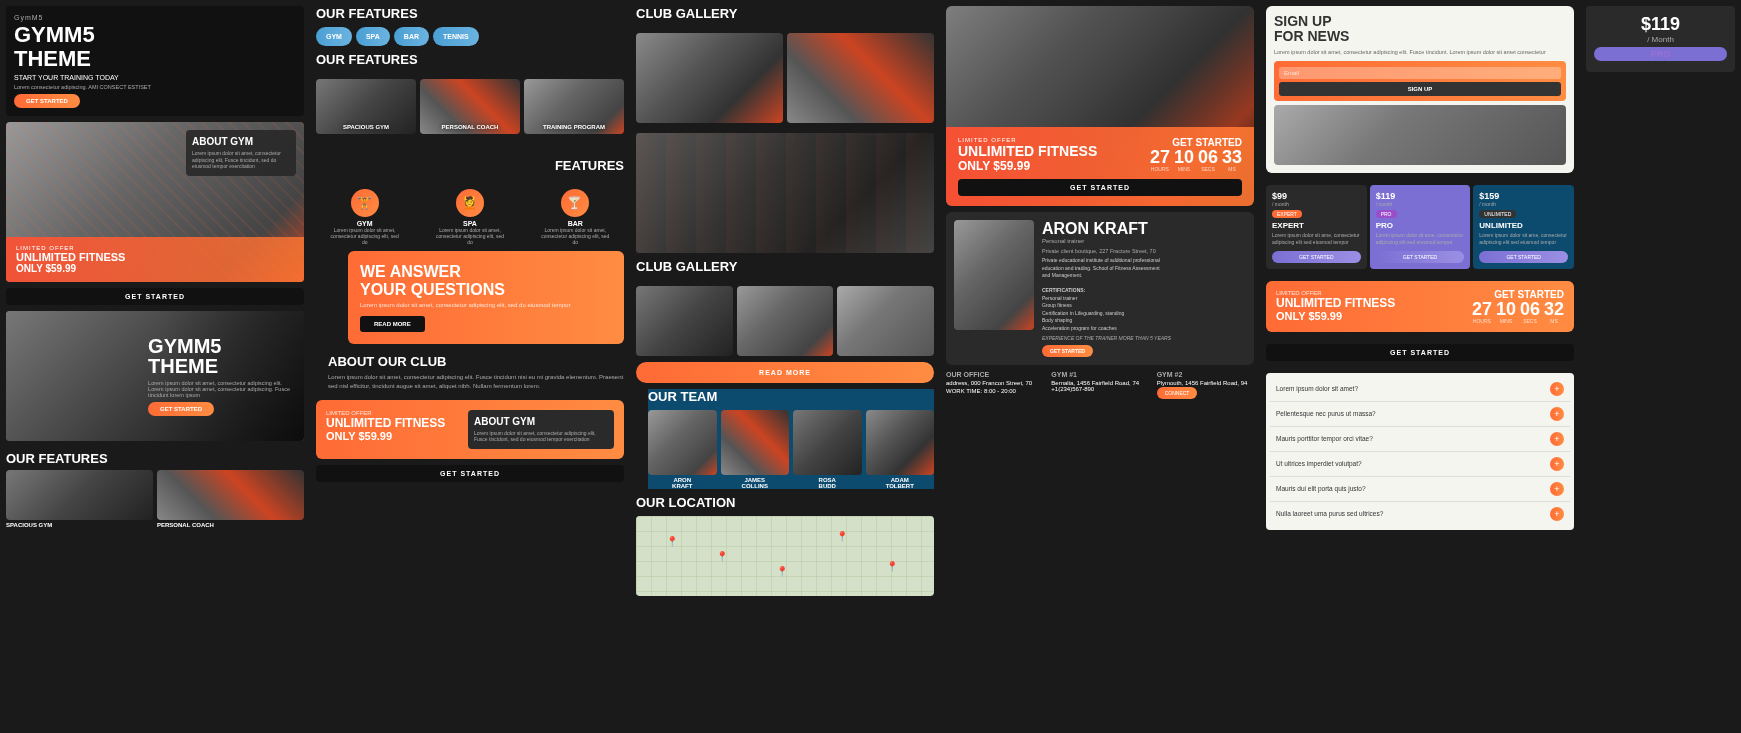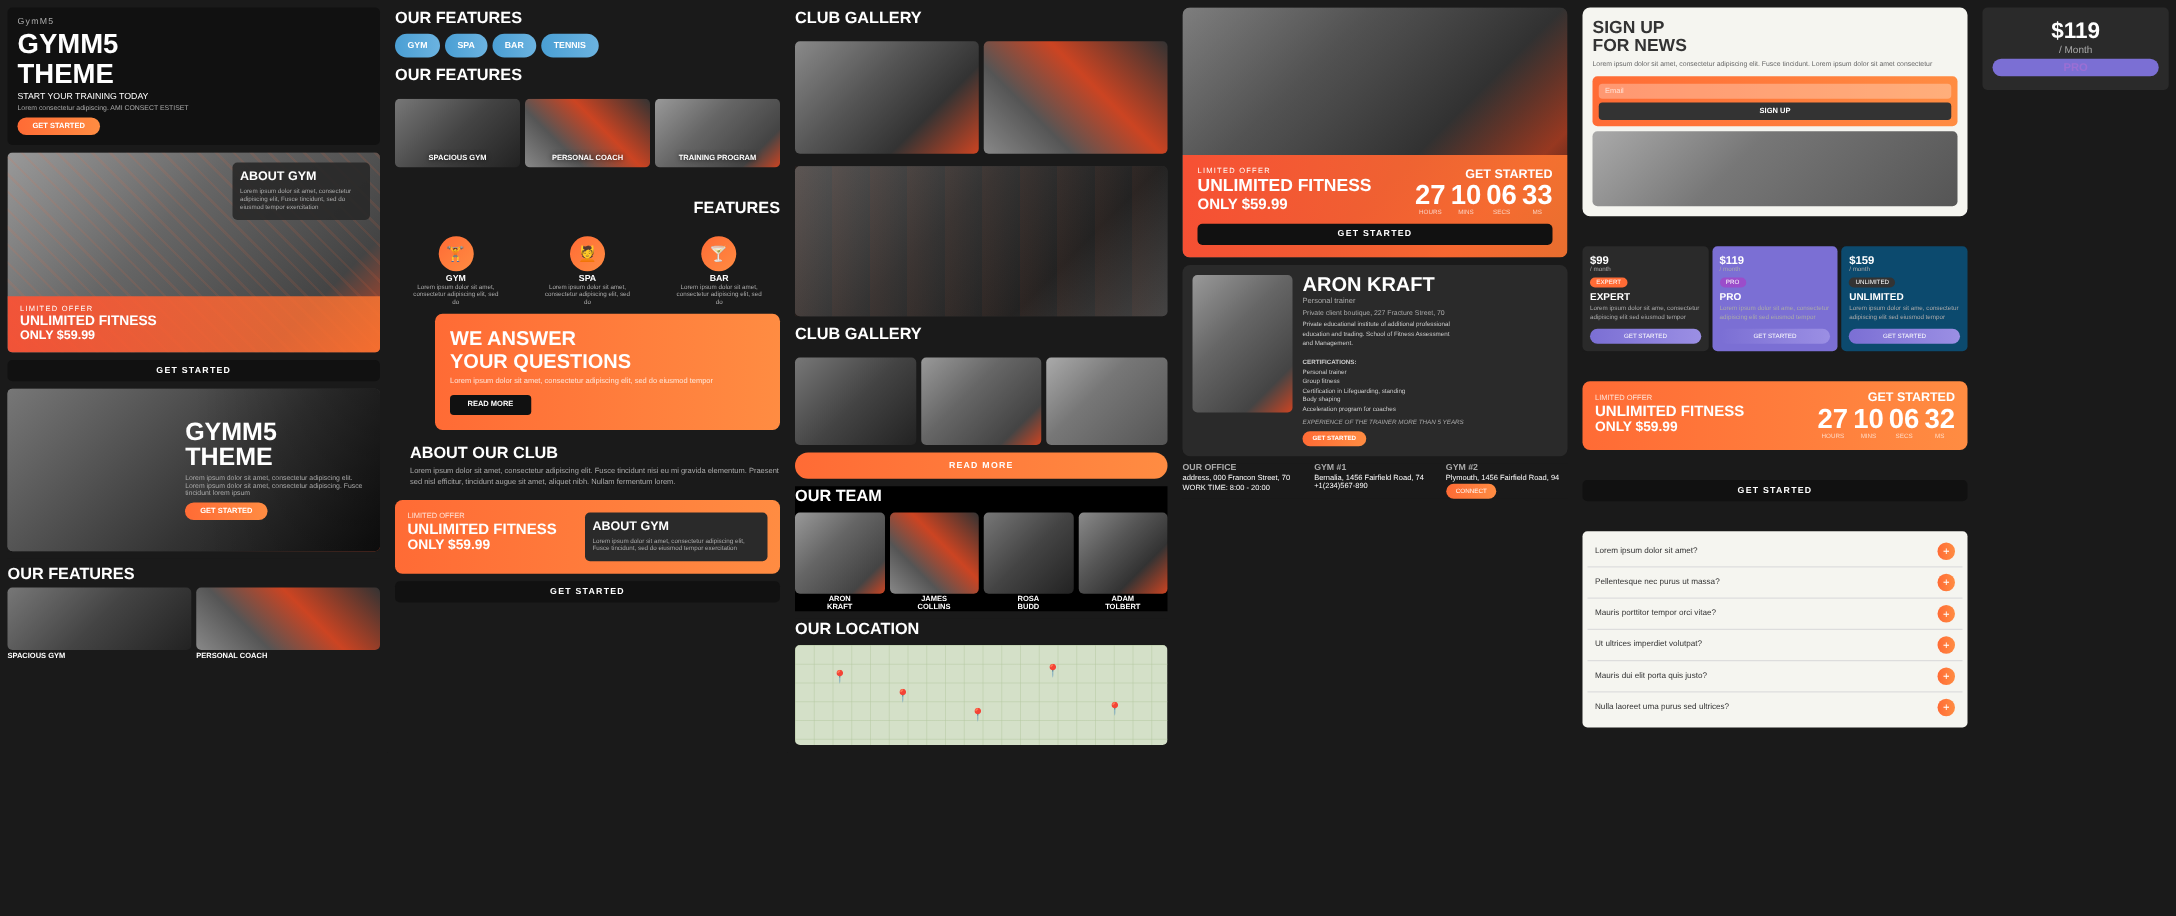--- a/index.html
+++ b/index.html
@@ -56,21 +56,21 @@
       flex-direction: column;
       gap: 6px;
     }
 
     
     .col5 {
       background: #1a1a1a;
       padding: 6px;
       display: flex;
       flex-direction: column;
-      gap: 24px;
+      gap: 12px;
     }
 
     
     .col6 {
       background: #1a1a1a;
       padding: 6px;
       display: flex;
       flex-direction: column;
       gap: 6px;
     }
@@ -360,21 +360,22 @@
       font-size: 7px;
       cursor: pointer;
       font-weight: bold;
       text-transform: uppercase;
       width: 100%;
       letter-spacing: 1px;
     }
 
     
     .team-section {
-      background: #000000;
+      background: #0c4a6e;
+      margin-left: 12px;
     }
     .team-members {
       display: flex;
       gap: 4px;
     }
     .team-member {
       flex: 1;
       text-align: center;
     }
     .team-photo {
@@ -412,21 +413,21 @@
 
     
     .countdown {
       display: flex;
       gap: 4px;
     }
     .countdown-item {
       text-align: center;
     }
     .countdown-num {
-      font-size: 22px;
+      font-size: 18px;
       font-weight: 900;
       color: #fff;
       line-height: 1;
     }
     .countdown-label {
       font-size: 5px;
       color: rgba(255,255,255,0.7);
       text-transform: uppercase;
     }
 

